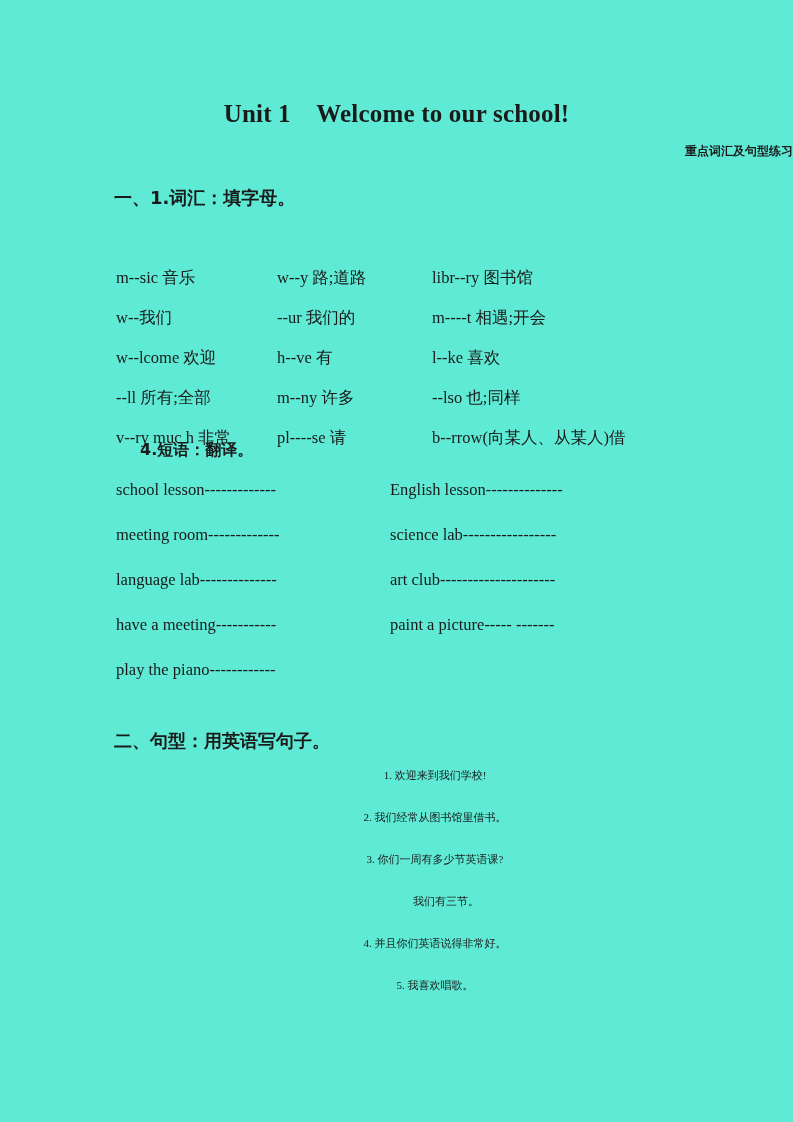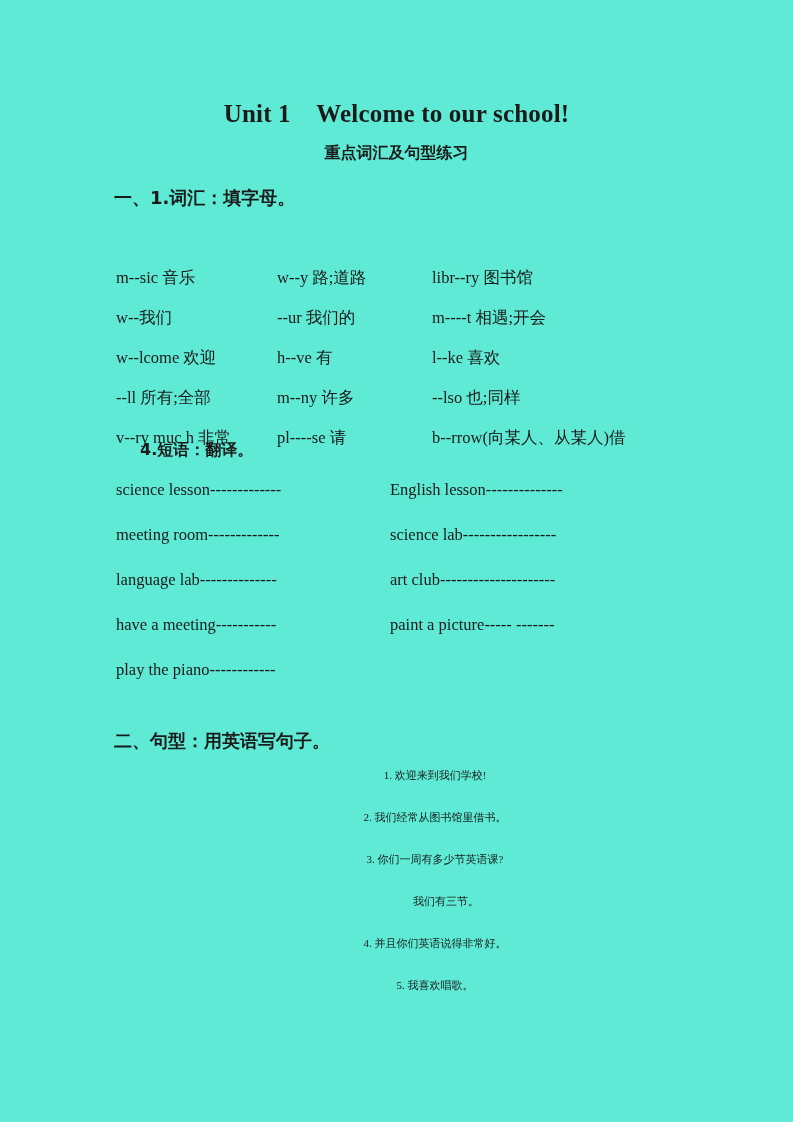--- a/index.html
+++ b/index.html
@@ -31,22 +31,22 @@
     font-size: 25px;
     font-weight: bold;
     letter-spacing: 0.2px;
     white-space: pre;
   }
   .doc-subtitle {
     position: absolute;
     left: 0;
     right: 0;
     top: 143px;
-    text-align: center;
-    font-size: 16px;
+    text-align: right;
+    font-size: 12px;
     font-weight: bold;
     font-family: "DejaVu Sans", "Liberation Sans", sans-serif;
   }
 
   
   .section-heading {
     position: absolute;
     font-size: 18px;
     font-weight: bold;
     font-family: "DejaVu Sans", "Liberation Sans", sans-serif;
@@ -150,21 +150,21 @@
       <span class="vocab-cell c1">v--ry muc h 非常</span>
       <span class="vocab-cell c2">pl----se 请</span>
       <span class="vocab-cell c3">b--rrow(向某人、从某人)借</span>
     </div>
   </div>
 
   <div class="section-heading" id="sec1b-heading">4.短语：翻译。</div>
 
   <div class="phrase-grid">
     <div class="phrase-row">
-      <span class="phrase-cell p1">science lesson-------------</span>
+      <span class="phrase-cell p1">school lesson-------------</span>
       <span class="phrase-cell p2">English lesson--------------</span>
     </div>
     <div class="phrase-row">
       <span class="phrase-cell p1">meeting room-------------</span>
       <span class="phrase-cell p2">science lab-----------------</span>
     </div>
     <div class="phrase-row">
       <span class="phrase-cell p1">language lab--------------</span>
       <span class="phrase-cell p2">art club---------------------</span>
     </div>

